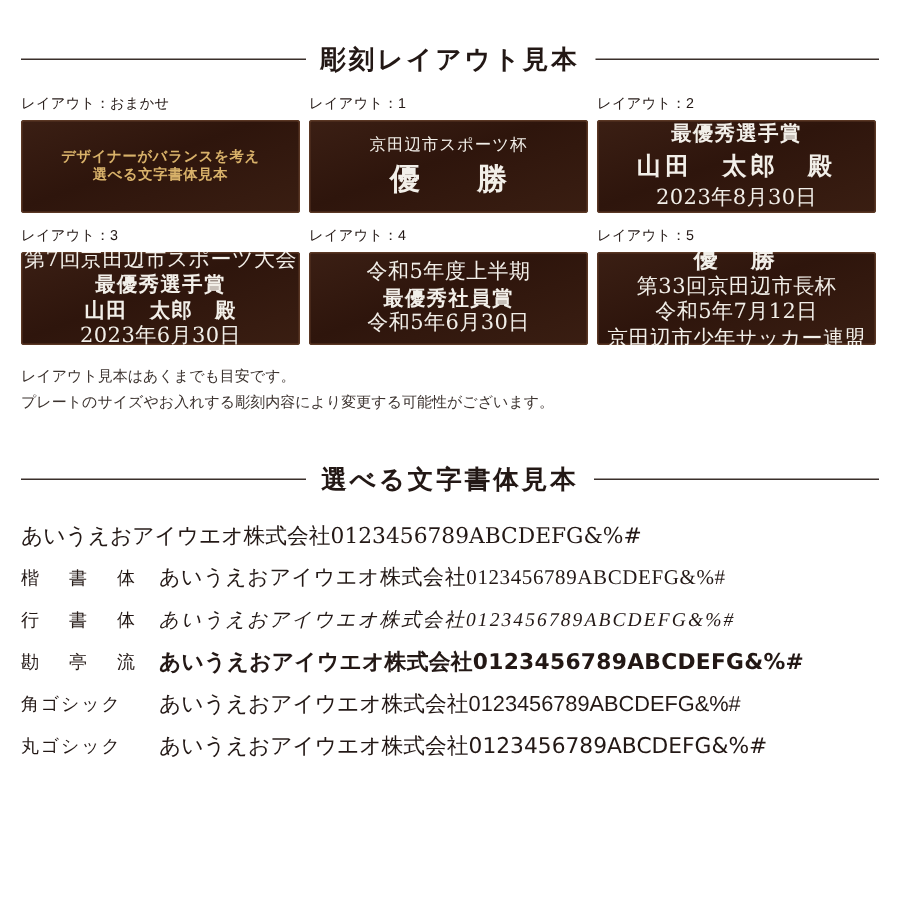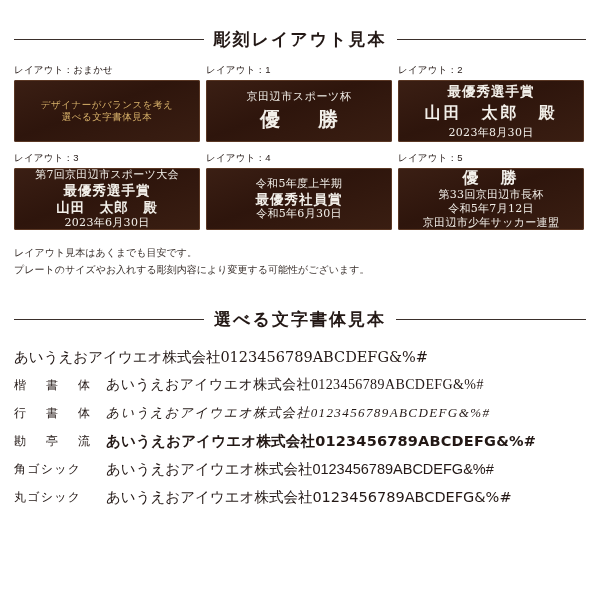--- a/index.html
+++ b/index.html
@@ -76,44 +76,46 @@
     flex-direction: column;
     align-items: center;
     justify-content: center;
     text-align: center;
   }
   .plate .gold {
     color: #d9b26a;
     font-family: "DejaVu Serif", "Liberation Serif", serif;
     line-height: 1.25;
     white-space: nowrap;
+    font-weight: bold;
   }
   .plate .white {
     color: #f2efe9;
     font-family: "DejaVu Serif", "Liberation Serif", serif;
     line-height: 1.25;
     white-space: nowrap;
   }
   .t-note { font-size: 9.5px; letter-spacing: 0.5px; }
-  .t-sm   { font-size: 11px;  letter-spacing: 0.3px; }
+  .t-sm   { font-size: 14px;  letter-spacing: 0.3px; }
   .t-md   { font-size: 11px; letter-spacing: 0.6px; }
   .t-lg   { font-size: 13.5px; letter-spacing: 1px; font-weight: bold; }
   .t-xl   { font-size: 20px; letter-spacing: 9px; font-weight: bold; text-indent: 9px;}
   .t-xxl  { font-size: 16px; letter-spacing: 3px; font-weight: bold; }
   .gap-1 { height: 3px; }
 
   
   .notes {
     padding: 7px 14px 0 14px;
   }
   .notes p {
     margin: 0 0 3px 0;
     font-size: 10px;
     line-height: 14px;
     color: #3b322e;
+    font-family: Liberation Mono, monospace;
   }
 
   
   .fonts {
     padding: 12px 14px 0 14px;
   }
   .font-row {
     display: flex;
     align-items: center;
     height: 28px;

